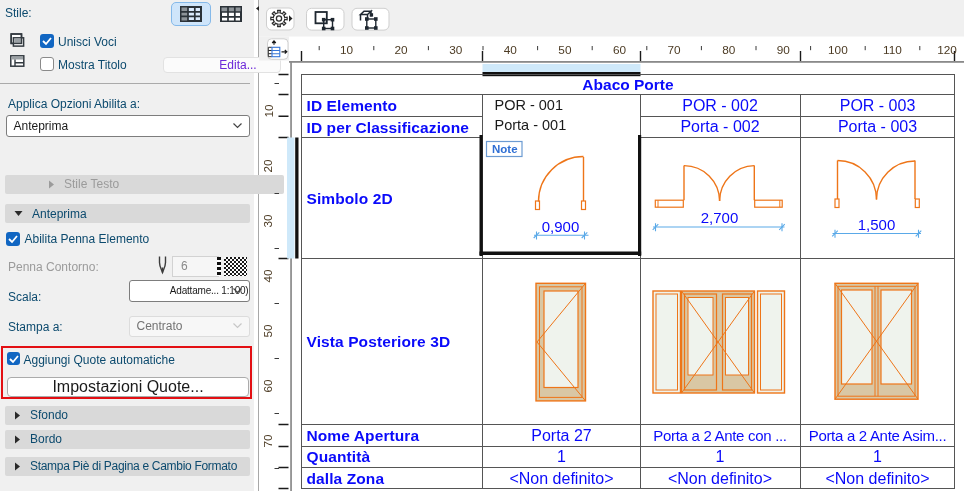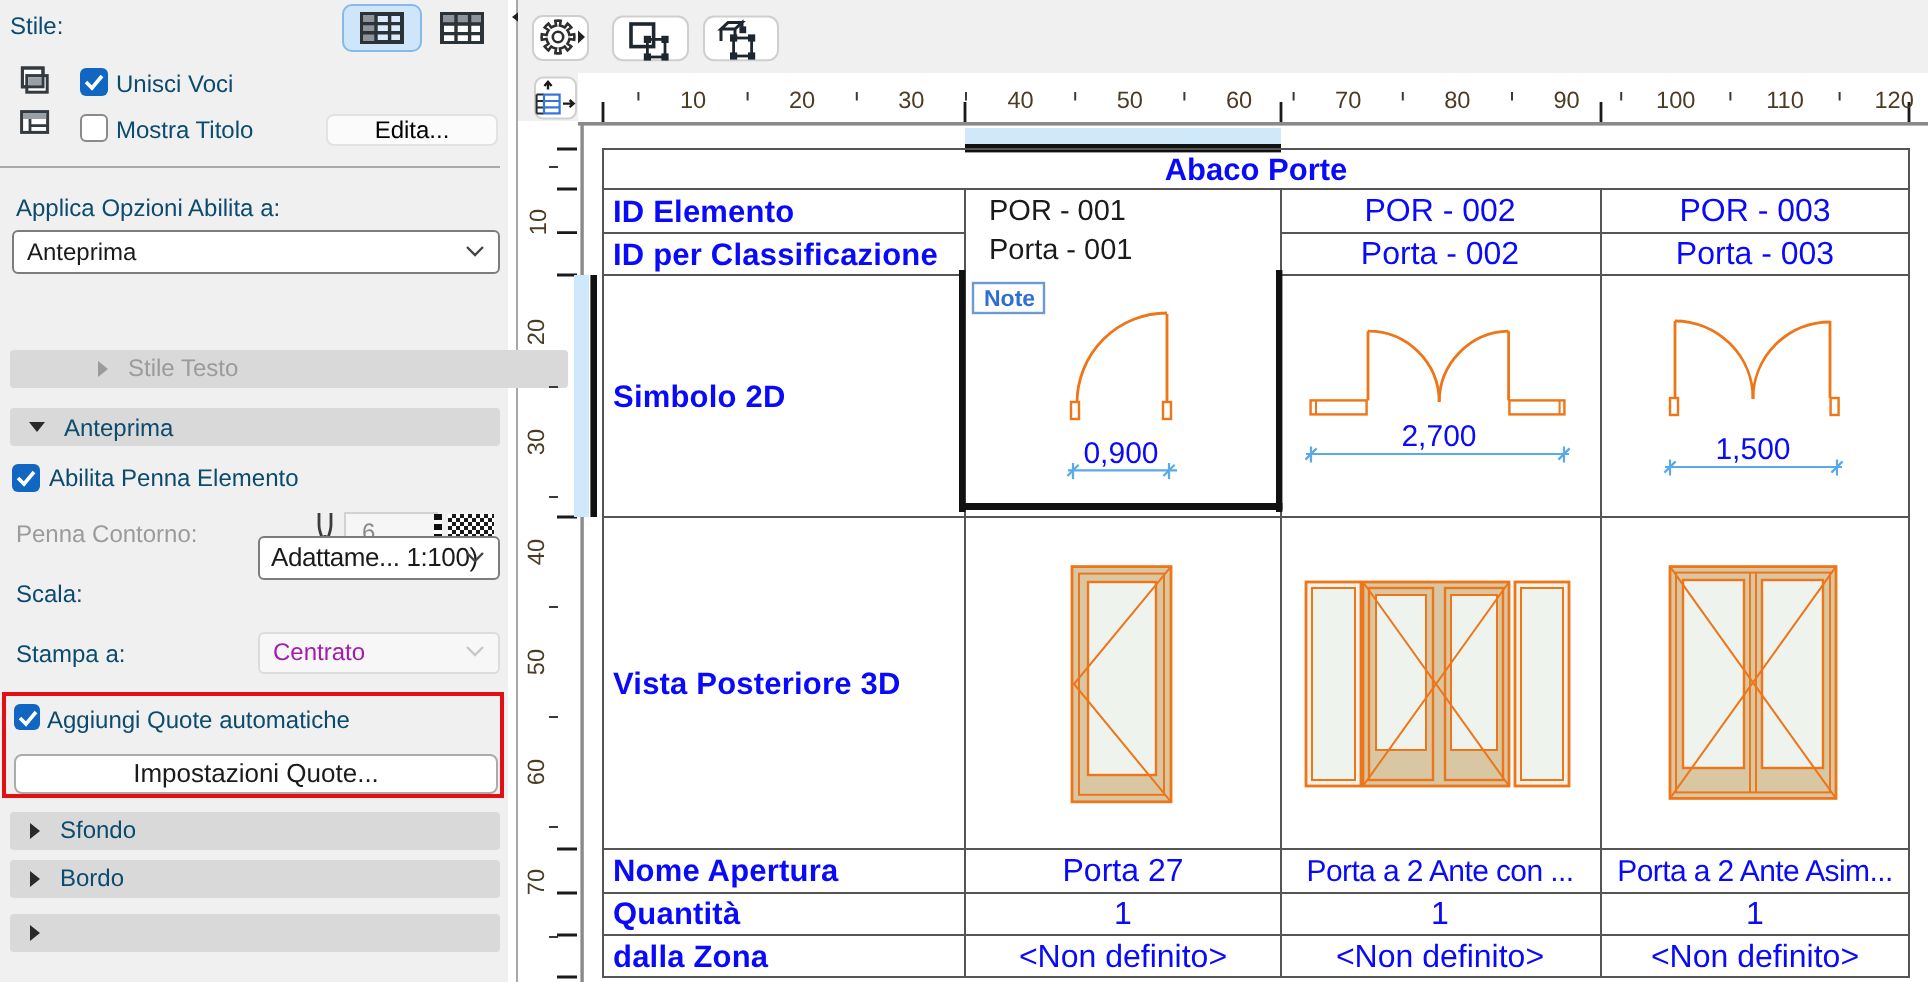--- a/index.html
+++ b/index.html
@@ -62,21 +62,21 @@
 <svg class="abs" style="left:10px;top:55px;" width="15" height="12">
   <rect x="0.8" y="0.8" width="13" height="10.4" fill="#fff" stroke="#333a40" stroke-width="1.5"></rect>
   <rect x="1.5" y="1.5" width="11.6" height="3" fill="#9aa0a4"></rect>
   <path d="M5,4.5 V11 M5,7.8 H14" stroke="#333a40" stroke-width="1.4" fill="none"></path>
 </svg>
 
 <div class="cb cboff abs" style="left:40px;top:57px;"></div>
 
 <div class="abs lbl" style="left:58px;top:57.5px;">Mostra Titolo</div>
 
-<div class="abs" style="left:163px;top:56.5px;width:84px;height:14.5px;background:#fbfbfb;border:1px solid #e2e2e2;border-radius:4px;color:#000000;font-size:12px;text-align:center;line-height:14px;">Edita...</div>
+<div class="abs" style="left:163px;top:56.5px;width:84px;height:14.5px;background:#fbfbfb;border:1px solid #e2e2e2;border-radius:4px;color:#6d28d9;font-size:12px;text-align:center;line-height:14px;padding-left:32px;">Edita...</div>
 
 <div class="abs" style="left:0;top:83px;width:250px;height:1px;background:#aaaaaa;"></div>
 
 <div class="abs lbl" style="left:8px;top:96.5px;">Applica Opzioni Abilita a:</div>
 
 <div class="dd abs" style="left:5.5px;top:114.5px;width:242px;height:20.5px;">
     <span>Anteprima</span>
   <svg class="chev" width="9" height="6">
       <path d="M0.5,0.5 L4.5,4.5 L8.5,0.5" stroke="#444" stroke-width="1.2" fill="none"></path>
     </svg>
@@ -109,64 +109,65 @@
   <path d="M5.5,11.5 V16.5" stroke="#3c3c3c" stroke-width="1.5"></path>
 </svg>
 
 <div class="abs" style="left:172px;top:256px;width:37px;height:18.5px;background:#f6f6f6;border:1px solid #d2d2d2;font-size:12px;color:#8a8a8a;line-height:18.5px;padding-left:8px;">6</div>
 
 <div class="abs" style="left:217px;top:256.5px;width:4px;height:19px;background:repeating-linear-gradient(#111 0 3px,#fff 3px 5px);"></div>
 <div class="abs" style="left:224px;top:256.5px;width:23px;height:19px;background:repeating-conic-gradient(#1a1a1a 0% 25%, #fdfdfd 0% 50%);background-size:4px 4px;"></div>
 
 <div class="abs lbl" style="left:8px;top:289.5px;">Scala:</div>
 
-<div class="dd abs" style="left:128.5px;top:268px;width:119px;height:19.5px;font-size:13px;">
+<div class="dd abs" style="left:128.5px;top:280px;width:119px;height:19.5px;font-size:10px;justify-content:flex-end;">
     <span style="padding-left:6px;letter-spacing:-0.2px;">Adattame... 1:100)</span>
   <svg class="chev" width="9" height="6">
       <path d="M0.5,0.5 L4.5,4.5 L8.5,0.5" stroke="#444" stroke-width="1.2" fill="none"></path>
     </svg>
 </div>
 
 <div class="abs lbl" style="left:8px;top:319.5px;">Stampa a:</div>
 
-<div class="dd abs" style="left:128.5px;top:315.5px;width:119px;height:19.5px;background:#f7f7f7;border-color:#dcdcdc;color:#a21caf;">
+<div class="dd abs" style="left:128.5px;top:315.5px;width:119px;height:19.5px;background:#f7f7f7;border-color:#dcdcdc;color:#737373;">
     <span>Centrato</span>
   <svg class="chev" width="9" height="6">
       <path d="M0.5,0.5 L4.5,4.5 L8.5,0.5" stroke="#c7c7c7" stroke-width="1.2" fill="none"></path>
     </svg>
 </div>
 
 <div class="abs" style="left:1px;top:346px;width:247px;height:49px;border:2.5px solid #e30f13;"></div>
 
 <div class="cb cbon abs" style="left:7px;top:352px;width:13px;height:13px;"></div>
 <svg class="abs" style="left:9px;top:355px;" width="10" height="9">
     <path d="M1,4 L4,7 L9,1" stroke="#fff" stroke-width="1.8" fill="none"></path>
   </svg>
 <div class="abs lbl" style="left:23.5px;top:352.5px;">Aggiungi Quote automatiche</div>
 
-<div class="abs" style="left:7px;top:377px;width:240px;height:17.5px;background:#fff;border:1px solid #ababab;border-radius:4px;font-size:13px;color:#1a1a1a;text-align:center;line-height:17.5px;">Impostazioni Quote...</div>
+<div class="abs" style="left:7px;top:377px;width:240px;height:17.5px;background:#fff;border:1px solid #ababab;border-radius:4px;font-size:16px;color:#1a1a1a;text-align:center;line-height:17.5px;">Impostazioni Quote...</div>
 
 <div class="bar" style="top:405.5px;">
   <svg class="arr" width="7" height="9">
       <path d="M1,0.5 L6,4.5 L1,8.5 Z" fill="#2a2a2a"></path>
     </svg>
   <span class="lbl">Sfondo</span>
 </div>
 
 <div class="bar" style="top:429.5px;">
   <svg class="arr" width="7" height="9">
       <path d="M1,0.5 L6,4.5 L1,8.5 Z" fill="#2a2a2a"></path>
     </svg>
   <span class="lbl">Bordo</span>
 </div>
 
 <div class="bar" style="top:456.5px;">
   <svg class="arr" width="7" height="9">
       <path d="M1,0.5 L6,4.5 L1,8.5 Z" fill="#2a2a2a"></path>
     </svg>
+  <span class="lbl" style="letter-spacing:-0.3px;">Stampa Piè di Pagina e Cambio Formato</span>
 </div>
 
 <svg class="abs" style="left:253px;top:0;" width="711" height="491" viewBox="253 0 711 491" font-family="Liberation Sans, sans-serif">
 
 <rect x="259" y="0" width="705" height="36.5" fill="#f0f0f0"></rect>
 
 <rect x="259" y="36.5" width="30" height="24" fill="#f0f0f0"></rect>
 
 <g>
   <rect x="266.5" y="8" width="27.5" height="22" rx="5" fill="#fff" stroke="#cfcfcf"></rect>

